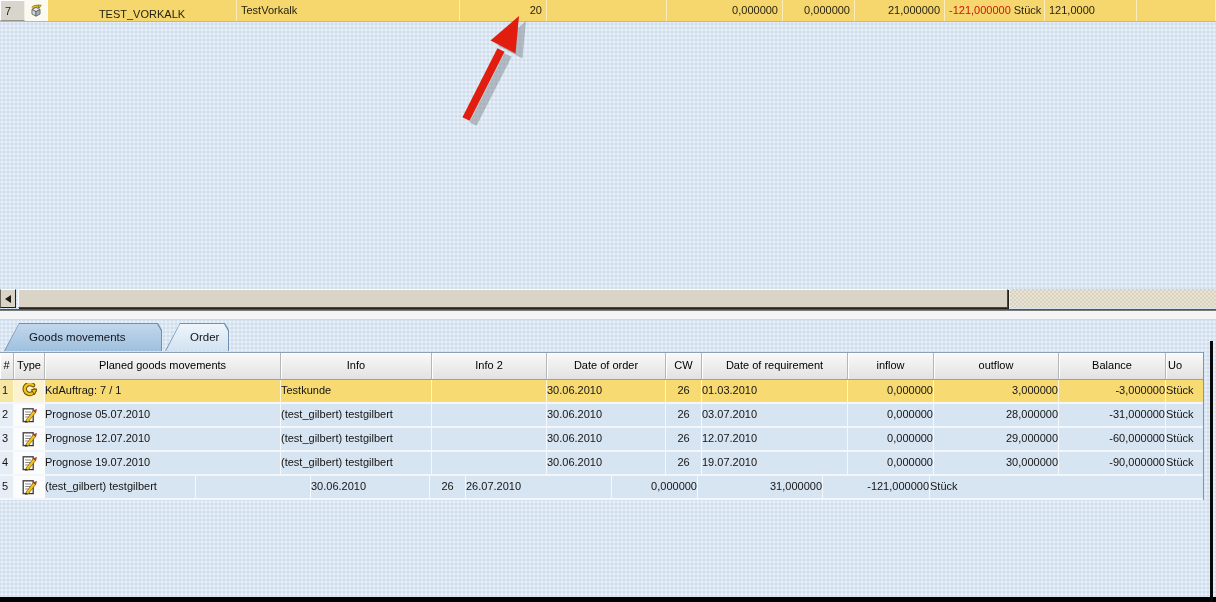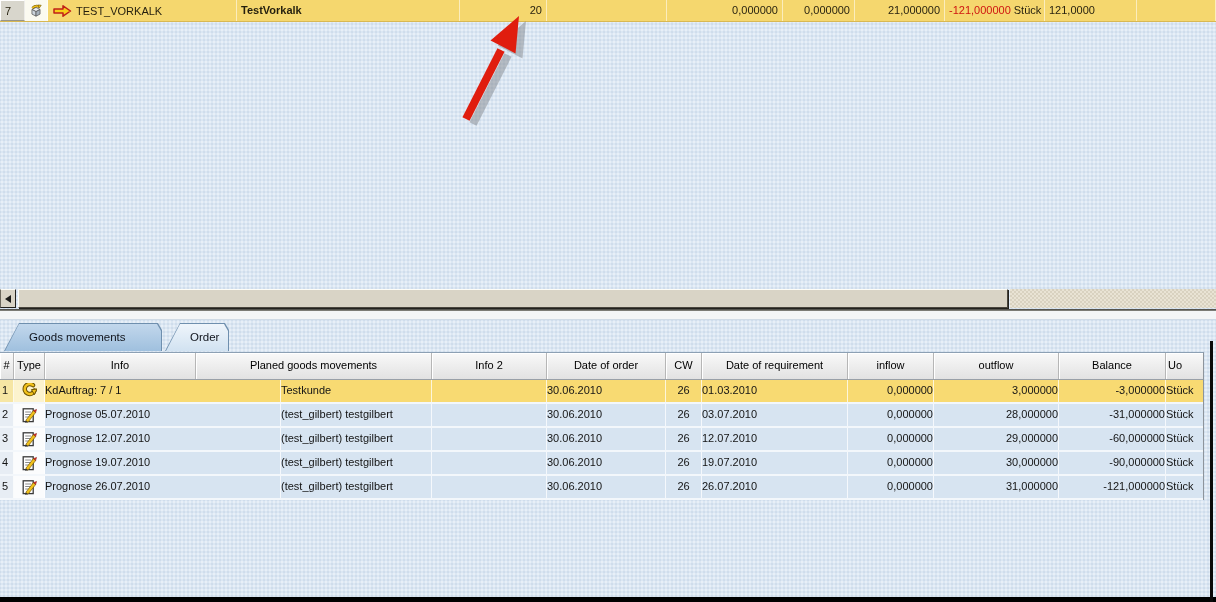--- a/index.html
+++ b/index.html
@@ -12,22 +12,22 @@
     background-size:4px 4px;background-position:0 0,2px 2px;
   }
   
   .top-row{position:absolute;top:0;left:0;width:1216px;height:21px;display:flex;
     background:#f5d76e;border-bottom:1px solid #d8b852;}
   .top-row .cell{box-sizing:border-box;height:21px;line-height:20px;padding:0 4px;
     border-right:1px solid rgba(255,255,255,.55);white-space:nowrap;overflow:hidden;color:#241f0e;}
   .t-num{width:25px;background:#d8d6cc;border-top:1px solid #fff;border-left:1px solid #fff;
     border-right:1px solid #97958a;border-bottom:1px solid #97958a;color:#222;padding:0 2px;}
   .t-cube{width:23px;background:#fbfaf0;display:flex;align-items:center;justify-content:center;padding:0;}
-  .t-name{width:189px;display:flex;align-items:center;gap:4px;}
-  .t-desc{width:223px;font-weight:bold;}
+  .t-name{width:189px;display:flex;align-items:center;gap:4px;flex-direction:column;}
+  .t-desc{width:223px;}
   .t-qty{width:87px;text-align:right;}
   .t-sp1{width:120px;}
   .t-va{width:116px;text-align:right;}
   .t-vb{width:72px;text-align:right;}
   .t-vc{width:90px;text-align:right;}
   .t-bal{width:100px;text-align:right;}
   .t-bal .neg{color:#cf1510;}
   .t-bal .unit{color:#241f0e;margin-left:3px;}
   .t-total{width:92px;text-align:left;}
   .t-sp2{width:79px;border-right:none;}
@@ -147,22 +147,22 @@
       <div class="edge"></div>
         <div class="fill"></div>
       <span class="lbl">Order</span>
     </div>
   </div>
 
   <div class="gtable">
     <div class="ghead">
       <div class="hcell c0">#</div>
       <div class="hcell c1">Type</div>
+      <div class="hcell c2">Planed goods movements</div>
       <div class="hcell c3">Info</div>
-      <div class="hcell c2">Planed goods movements</div>
       <div class="hcell c4">Info 2</div>
       <div class="hcell c5">Date of order</div>
       <div class="hcell c6">CW</div>
       <div class="hcell c7">Date of requirement</div>
       <div class="hcell c8">inflow</div>
       <div class="hcell c9">outflow</div>
       <div class="hcell c10">Balance</div>
       <div class="hcell c11 h11">Uo</div>
     </div>
 
@@ -268,21 +268,20 @@
         <svg width="15" height="16" viewBox="0 0 15 16">
           <rect x="1.2" y="1.8" width="10" height="12.8" fill="#fff" stroke="#3a3a3a" stroke-width="1.3"></rect>
           <line x1="3.2" y1="5" x2="9.2" y2="5" stroke="#8a8a8a" stroke-width="1"></line>
           <line x1="3.2" y1="7.5" x2="9.2" y2="7.5" stroke="#8a8a8a" stroke-width="1"></line>
           <line x1="3.2" y1="10" x2="9.2" y2="10" stroke="#8a8a8a" stroke-width="1"></line>
           <polygon points="3.8,13.4 11.4,3.6 13.6,5.6 6,15.2" fill="#f2c21c" stroke="#7a5a00" stroke-width="0.7"></polygon>
           <polygon points="11.4,3.6 13.6,5.6 14.6,2.4" fill="#e03028" stroke="#7a1a10" stroke-width="0.5"></polygon>
           <polygon points="3.8,13.4 6,15.2 3,15.8" fill="#333"></polygon>
         </svg>
       </div>
-      <div class="cell c2">Prognose 26.07.2010</div>
       <div class="cell c3">(test_gilbert) testgilbert</div>
       <div class="cell c4"></div>
       <div class="cell c5 red">30.06.2010</div>
       <div class="cell c6 red ctr">26</div>
       <div class="cell c7">26.07.2010</div>
       <div class="cell c8 wht">0,000000</div>
       <div class="cell c9 rt">31,000000</div>
       <div class="cell c10 balred">-121,000000</div>
       <div class="cell c11">Stück</div>
     </div>

